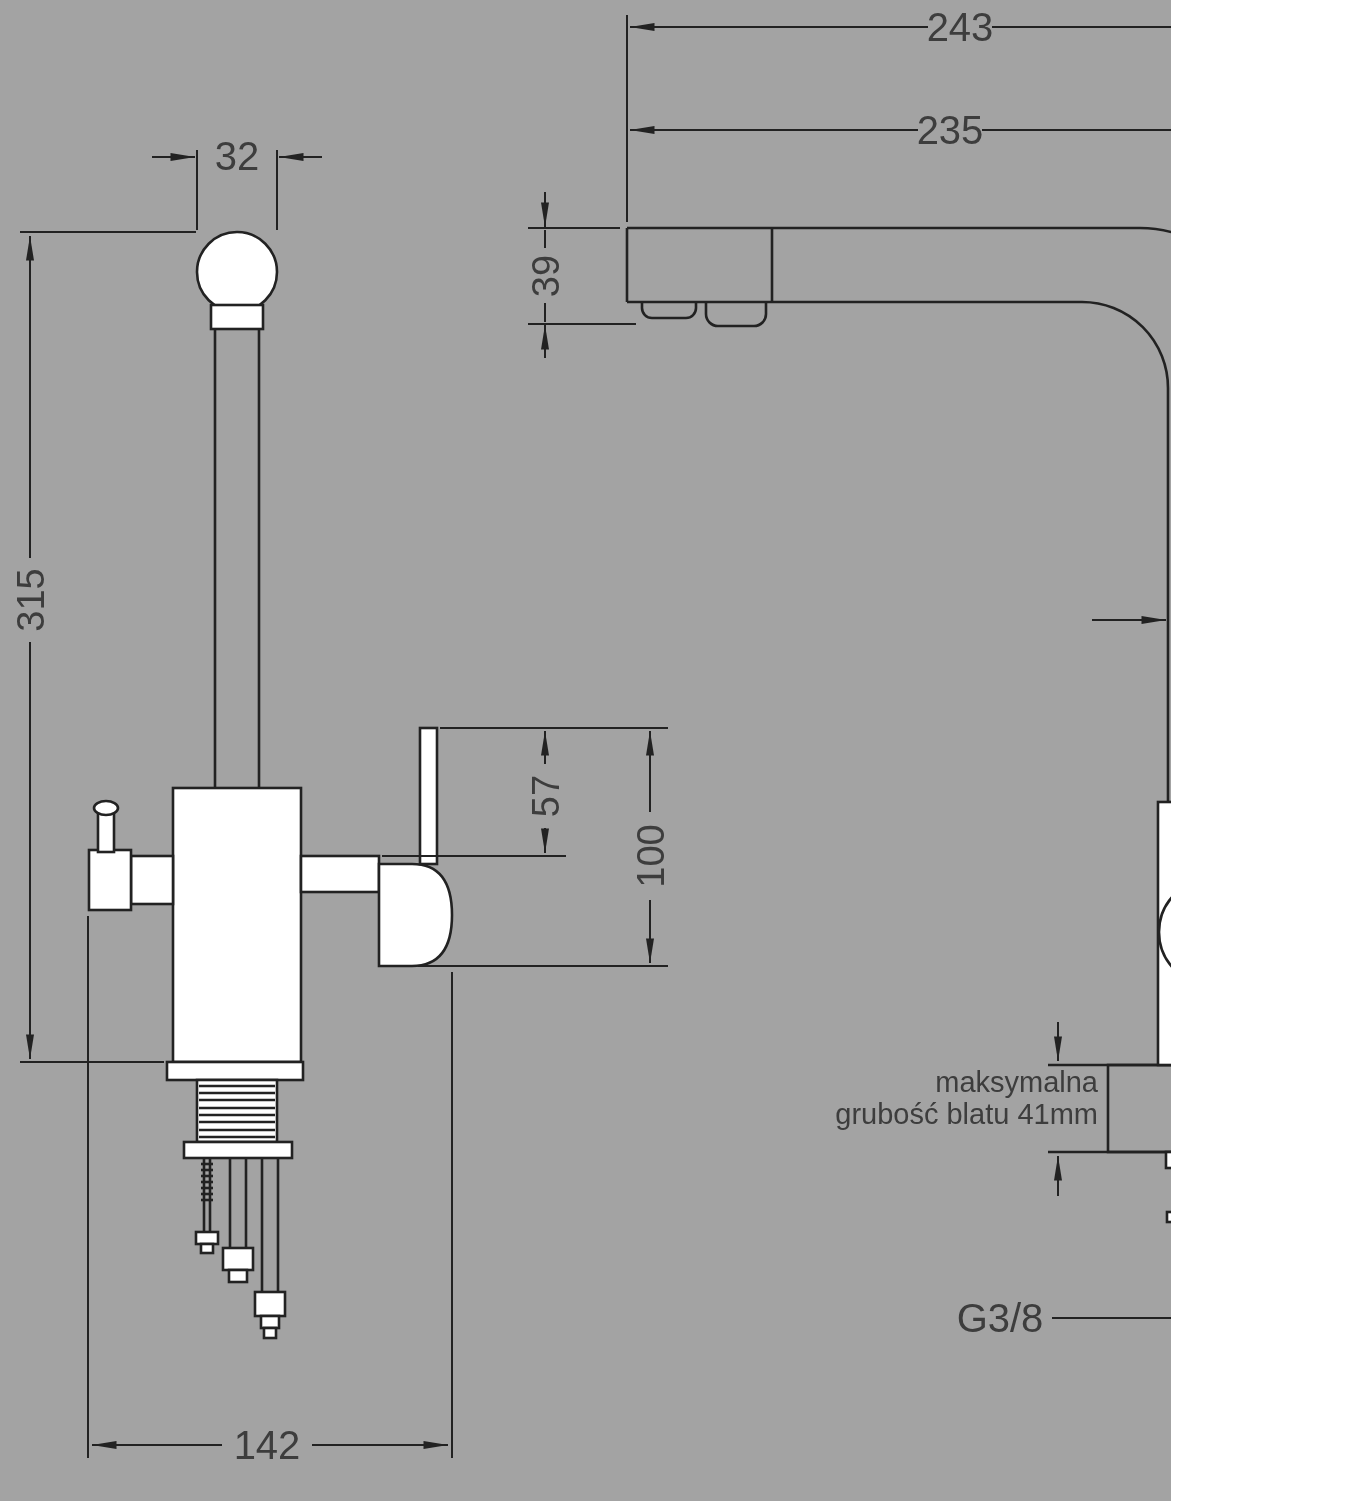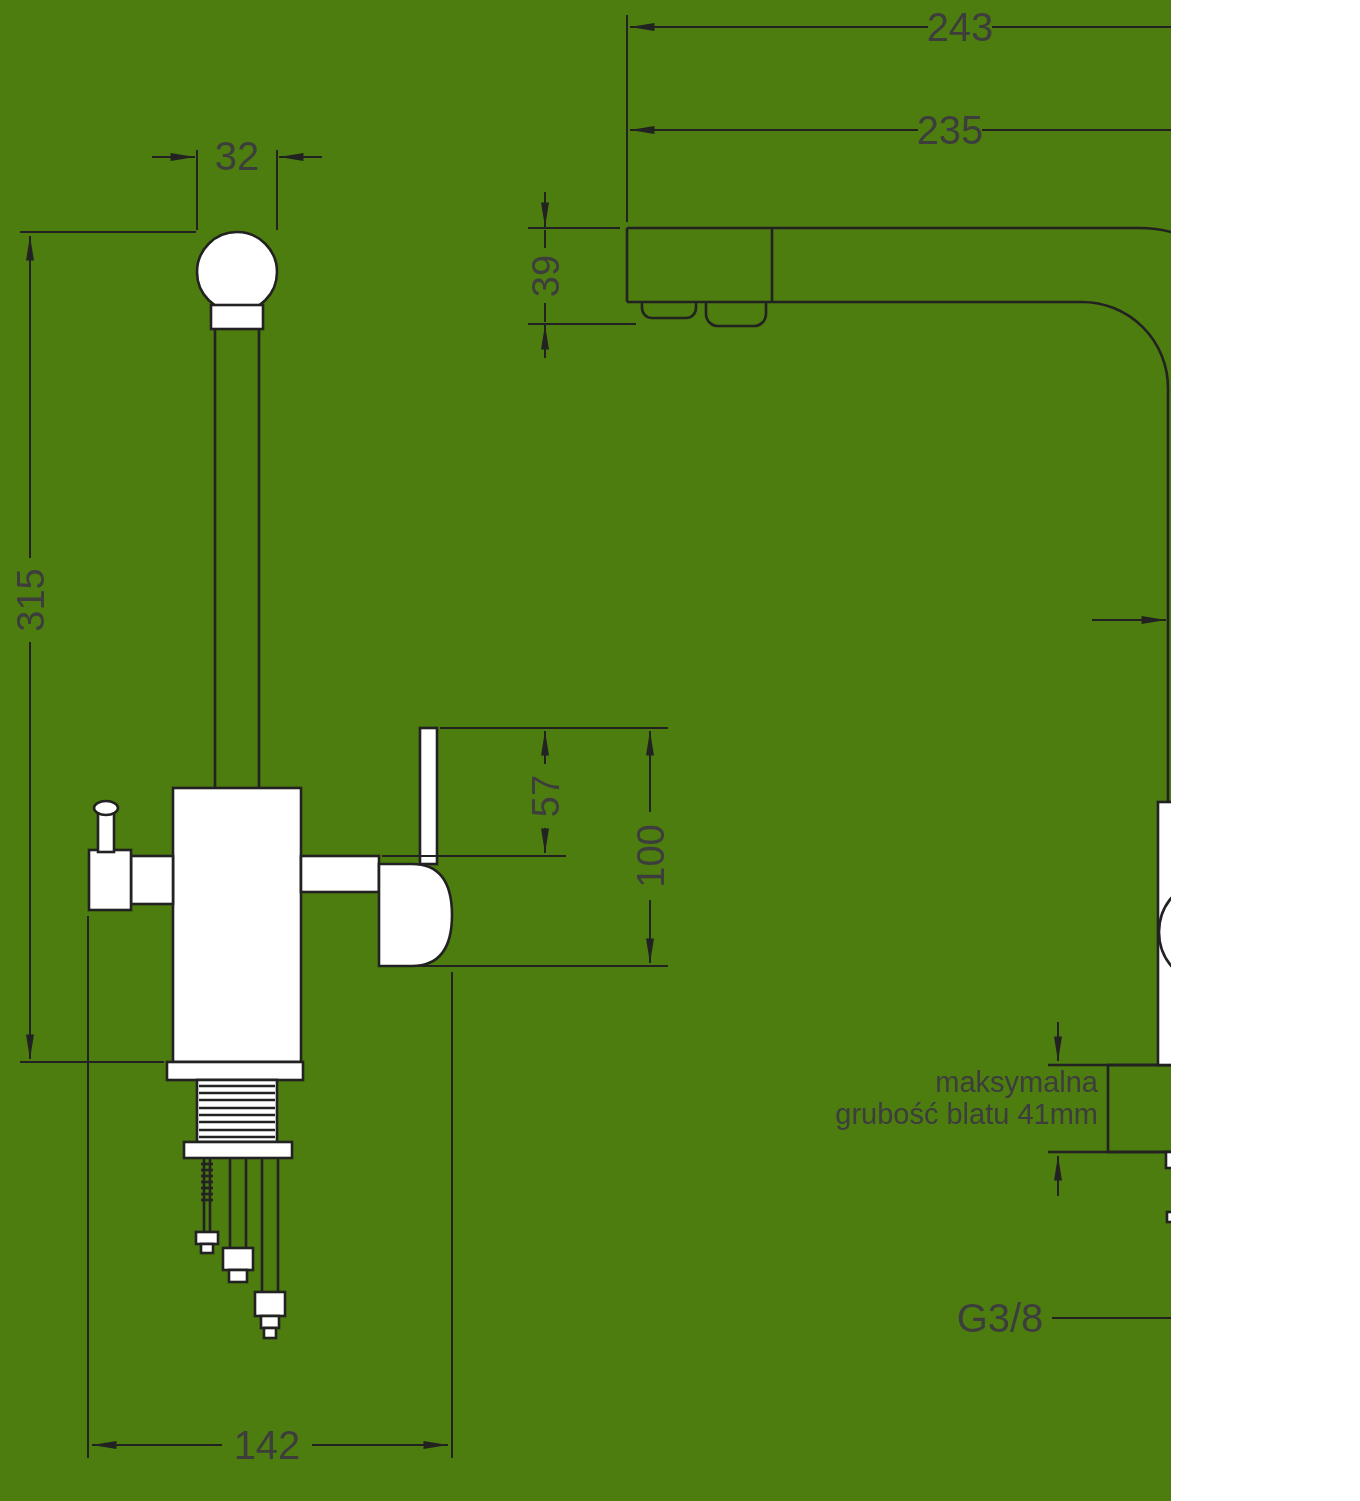--- a/index.html
+++ b/index.html
@@ -1,17 +1,17 @@
 <!DOCTYPE html>
 <html><head>
 <meta charset="utf-8">
 <title>Drawing</title>
 <style>
   html,body{margin:0;padding:0;background:#fff;}
-  .page{width:1171px;height:1501px;background:#4d7c0f;position:relative;overflow:hidden;}
+  .page{width:1171px;height:1501px;background:#a3a3a3;position:relative;overflow:hidden;}
   svg{display:block;}
   .draw line,.draw path,.draw rect,.draw circle,.draw ellipse{stroke:#222;stroke-width:2.6;fill:none;}
   .draw .wf{fill:#ffffff;}
   .dim line,.dim path{stroke:#222;stroke-width:2;fill:none;}
   text{font-family:"Liberation Sans",sans-serif;fill:#3d3d3d;stroke:none;}
   .lbl{font-size:40px;}
   .lblr{font-size:38px;}
   .note{font-size:29px;}
 </style>
 </head>

